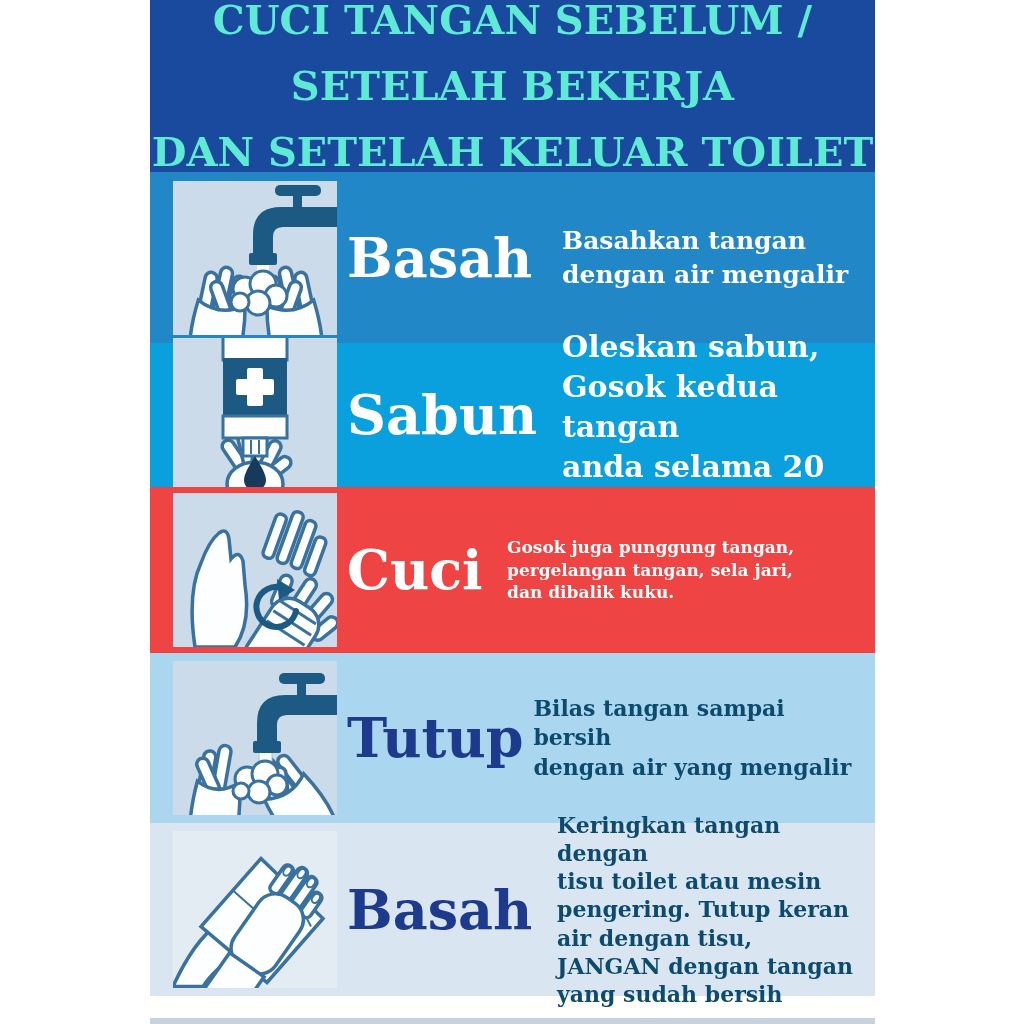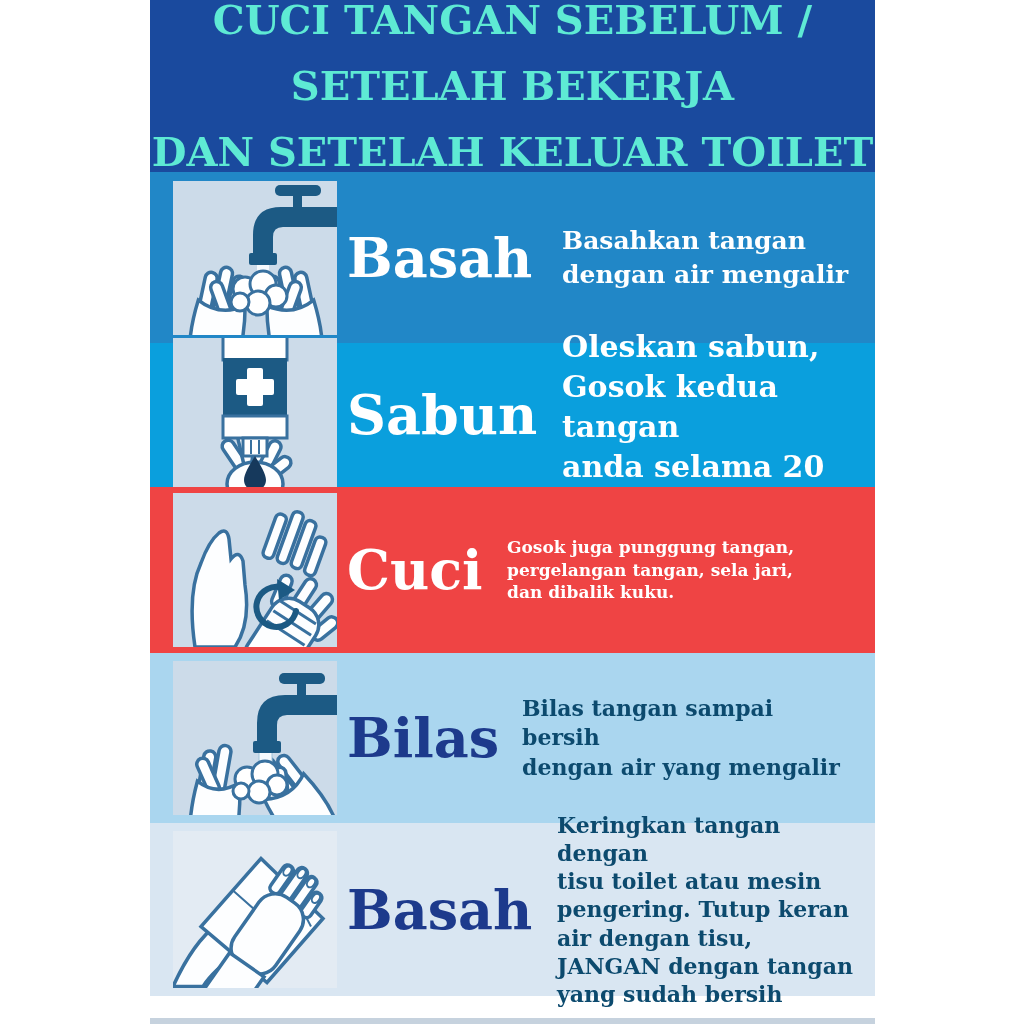--- a/index.html
+++ b/index.html
@@ -208,21 +208,21 @@
           <circle cx="68" cy="130" r="8"></circle>
         </g>
         <g class="metal">
           <path d="M164 34 L112 34 Q84 34 84 62 L84 86 L104 86 L104 64 Q104 54 114 54 L164 54 Z"></path>
           <rect x="80" y="80" width="28" height="12" rx="2"></rect>
           <rect x="124" y="20" width="9" height="18"></rect>
           <rect x="106" y="12" width="46" height="11" rx="5"></rect>
         </g>
       </svg>
     </div>
-    <div class="lbl">Bilas</div>
+    <div class="lbl">Tutup</div>
     <div class="desc">Bilas tangan sampai bersih
 dengan air yang mengalir</div>
   </div>
 
   <div class="row row-kering">
     <div class="iconbox">
       <svg viewBox="0 0 164 154">
         <rect width="164" height="154" fill="#e3ebf3"></rect>
         <g class="hand">
 

